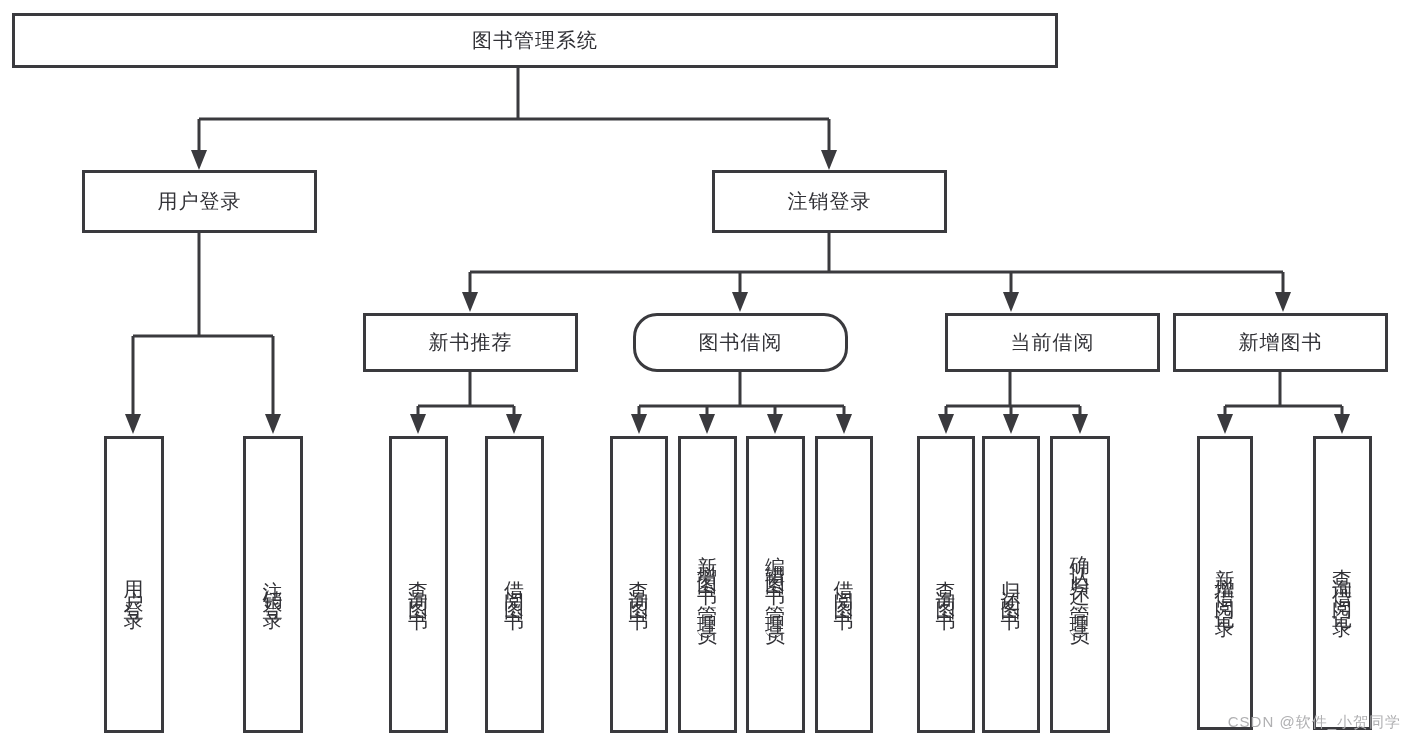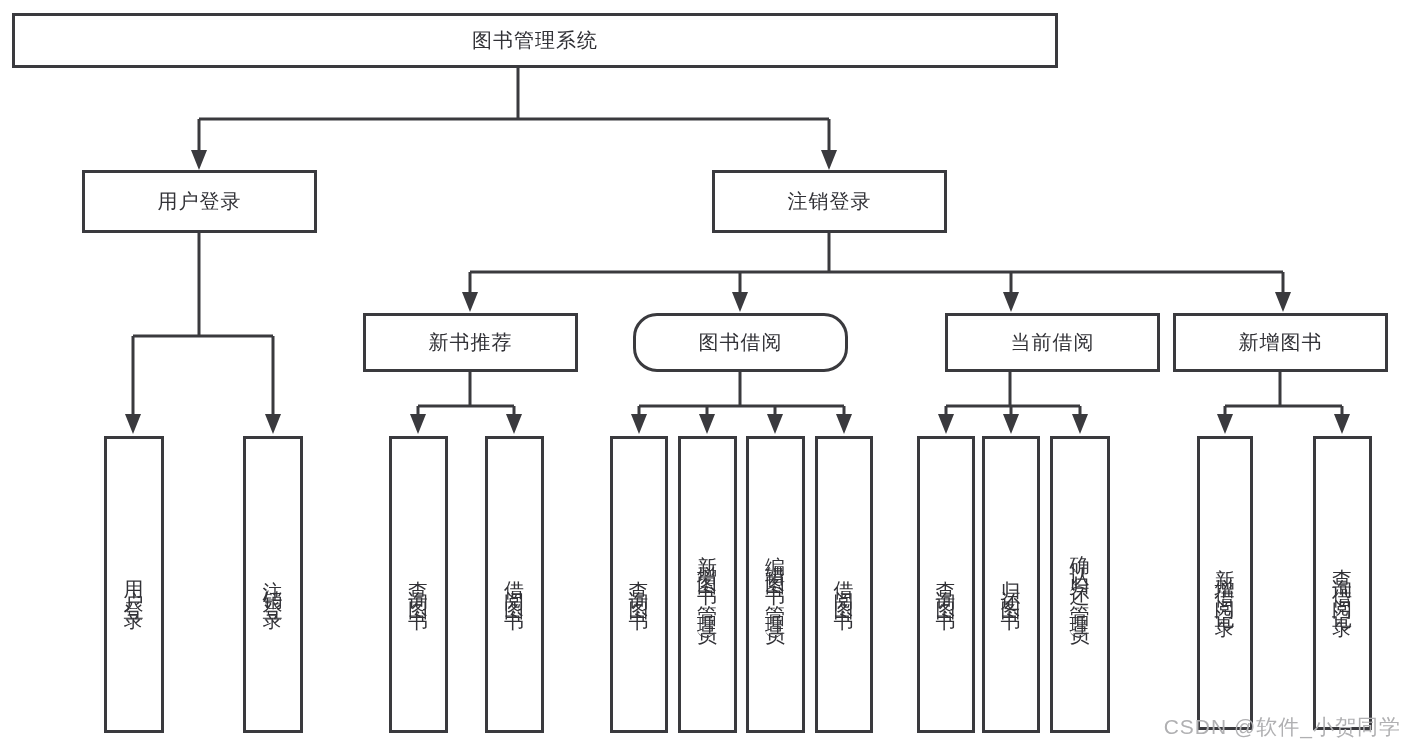--- a/index.html
+++ b/index.html
@@ -43,21 +43,21 @@
     text-orientation: mixed;
     font-size: 20px;
     line-height: 1;
     letter-spacing: 10px;
     white-space: nowrap;
   }
   .watermark {
     position: absolute;
     top: 713px;
     right: 4px;
-    font-size: 21px;
+    font-size: 15px;
     color: #b0b0b2;
     letter-spacing: 1px;
     z-index: 5;
     white-space: nowrap;
   }
 </style>
 </head>
 <body>
 
 <div class="canvas">

